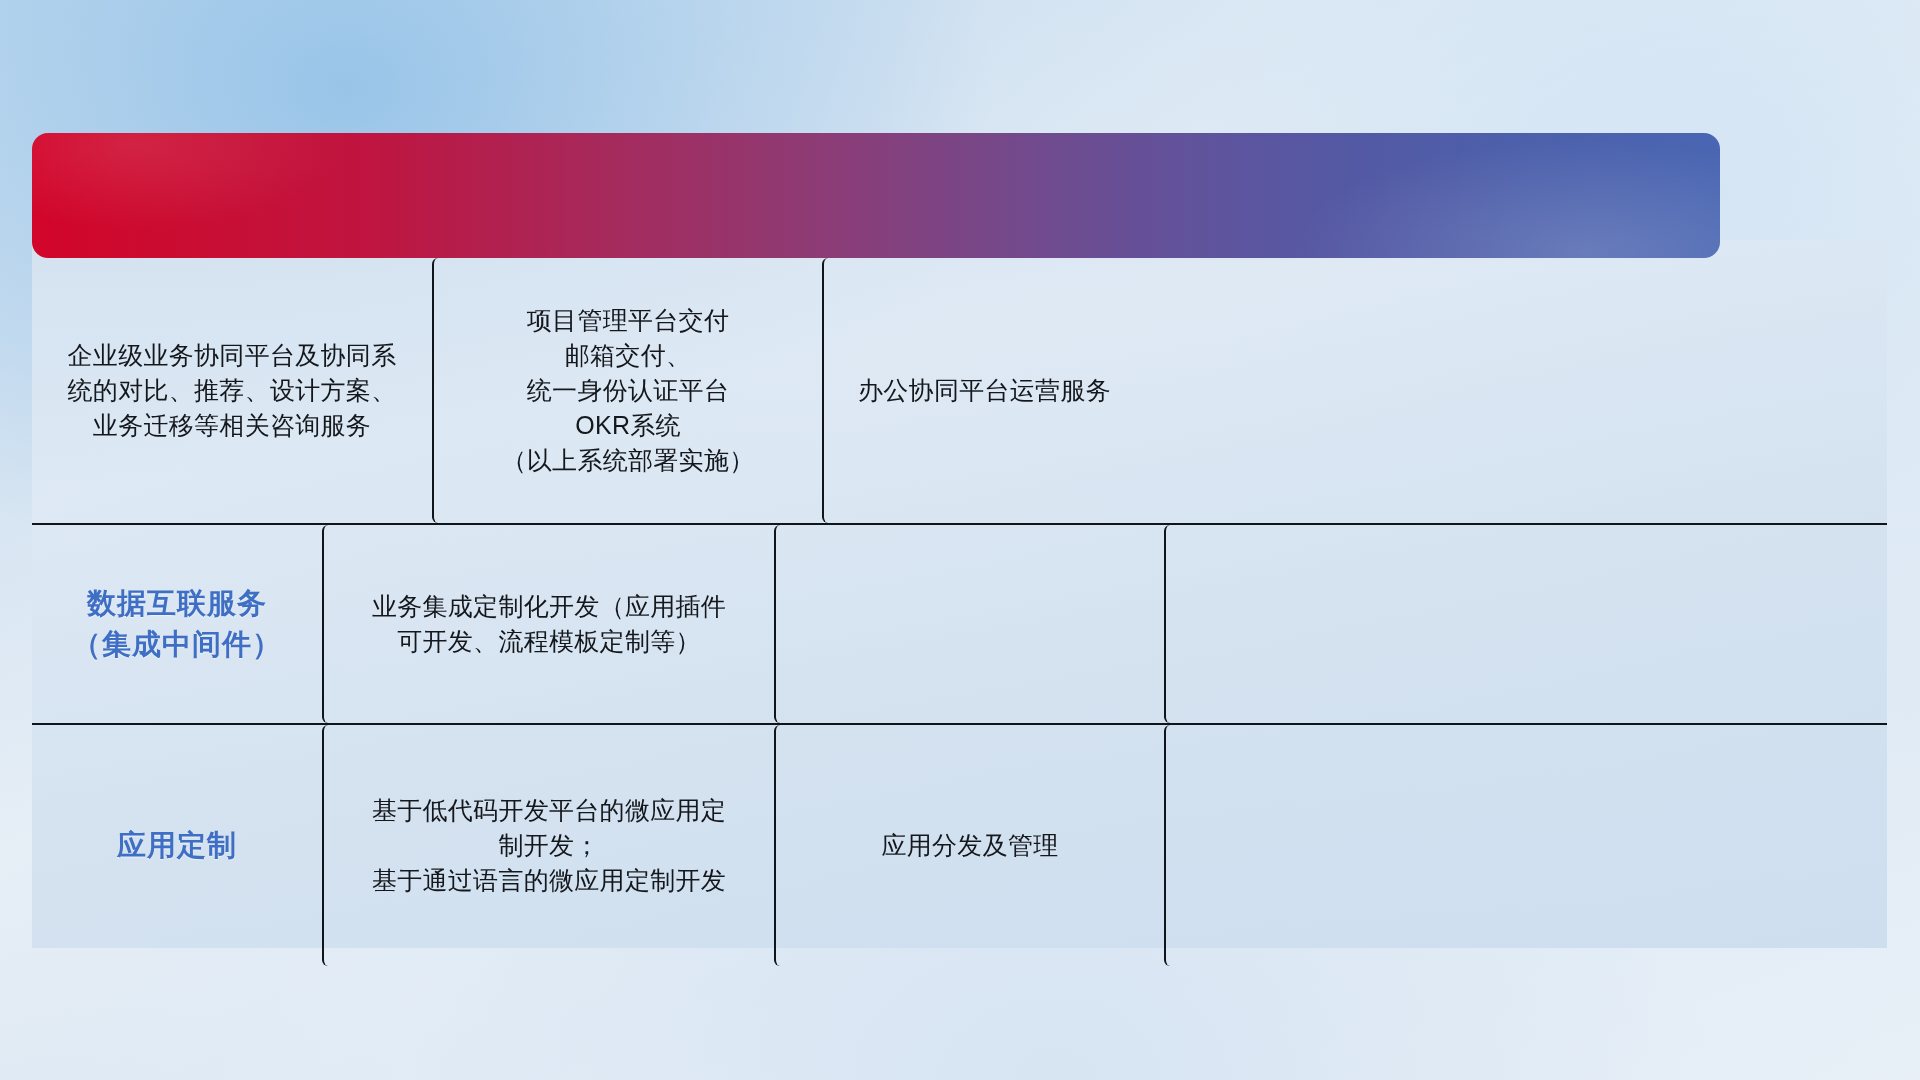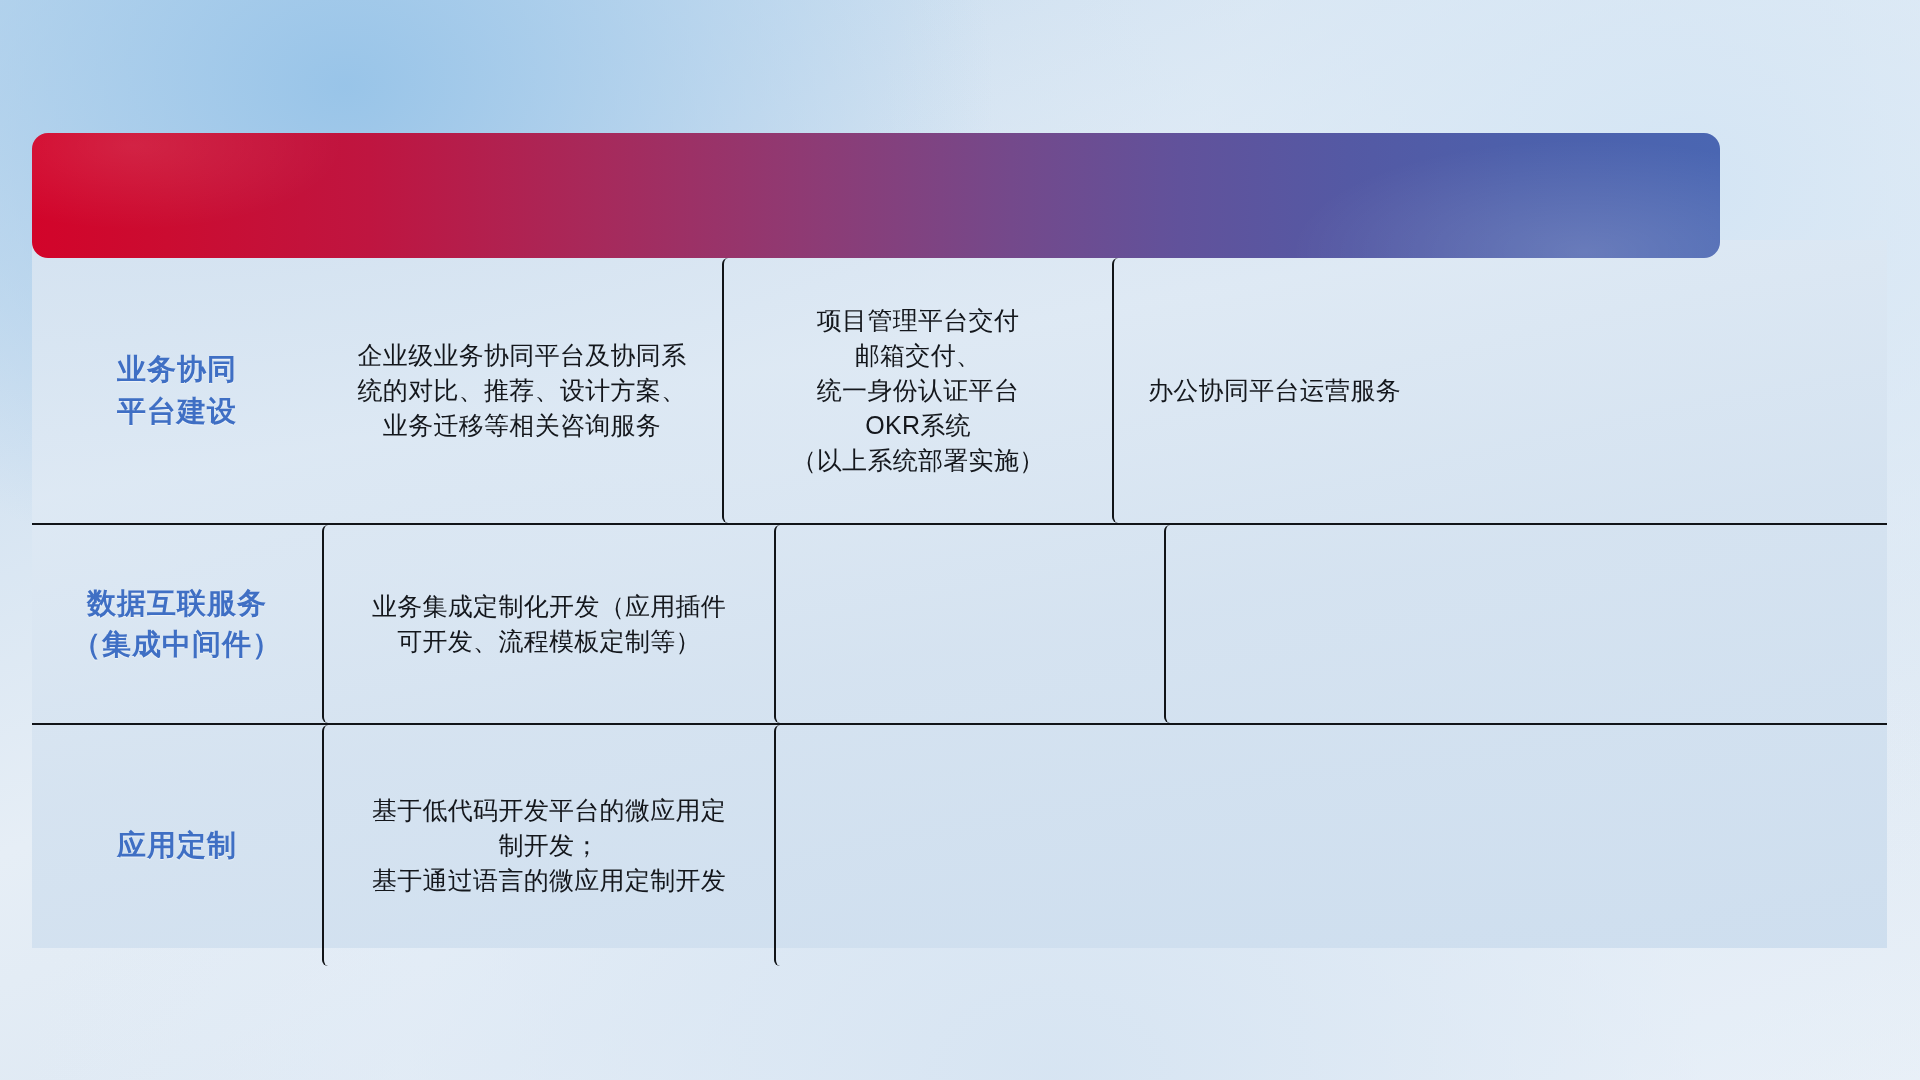--- a/index.html
+++ b/index.html
@@ -161,24 +161,20 @@
     <div class="thead">
       <div class="th c0">服务类别</div>
       <div class="th c1">咨询</div>
       <div class="th c2">开发</div>
       <div class="th c4">运维</div>
     </div>
 
     <div class="tbody">
 
       <div class="tr r0">
-        <div class="td c0">
-          <span class="cell-text cat">业务协同
-平台建设</span>
-        </div>
         <div class="td c1">
           <span class="cell-text">企业级业务协同平台及协同系
 统的对比、推荐、设计方案、
 业务迁移等相关咨询服务</span>
         </div>
         <div class="td c3 sep-left">
           <span class="cell-text">项目管理平台交付
 邮箱交付、
 统一身份认证平台
 OKR系统
@@ -208,20 +204,23 @@
 
       <div class="tr r2">
         <div class="td c0">
           <span class="cell-text cat">应用定制</span>
         </div>
         <div class="td c2 sep-left">
           <span class="cell-text">基于低代码开发平台的微应用定
 制开发；
 基于通过语言的微应用定制开发</span>
         </div>
+        <div class="td c3 sep-left">
+          <span class="cell-text">应用分发及管理</span>
+        </div>
         <div class="td c4 sep-left">
           <span class="cell-text"></span>
         </div>
       </div>
 
     </div>
   </div>
 </div>
 
 </body></html>

